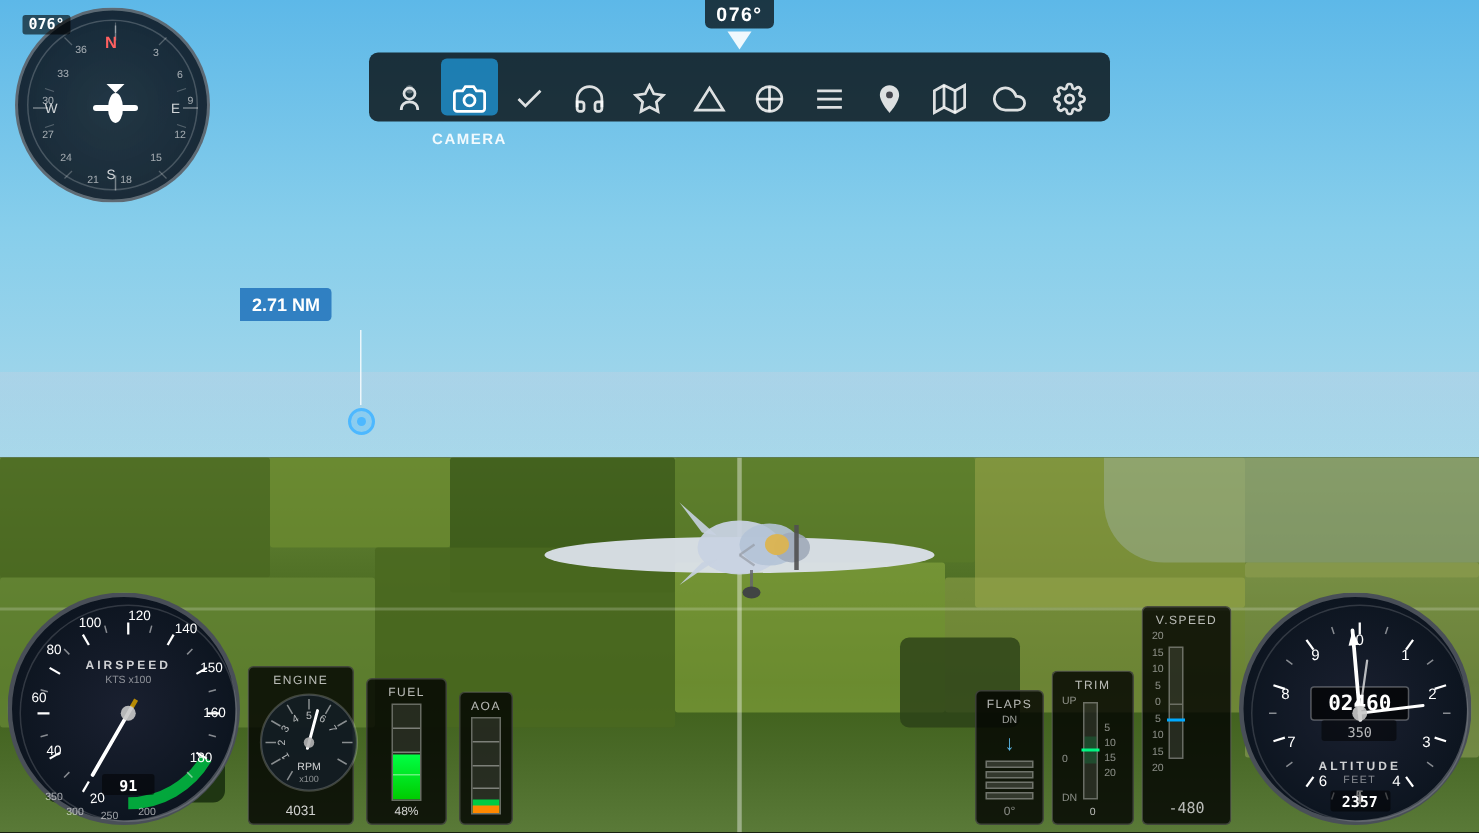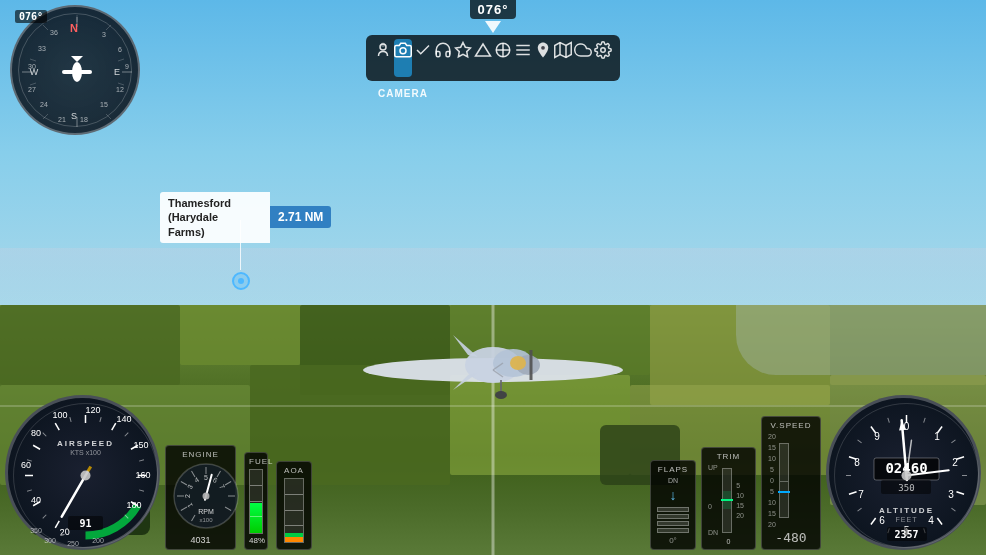--- a/index.html
+++ b/index.html
@@ -96,24 +96,24 @@
       display: flex;
       align-items: center;
       gap: 2px;
       background: rgba(0,0,0,0.75);
       border-radius: 6px;
       padding: 4px 8px;
       margin-top: 2px;
     }
 
     .toolbar-btn {
-      width: 18px;
+      width: 38px;
       height: 38px;
       display: flex;
-      align-items: flex-start;
+      align-items: flex-end;
       justify-content: center;
       border-radius: 4px;
       cursor: pointer;
       color: rgba(255,255,255,0.85);
       font-size: 18px;
       position: relative;
       transition: background 0.15s;
     }
 
     .toolbar-btn.active {
@@ -533,24 +533,20 @@
 
         <polygon points="0,-10 -6,-16 6,-16" fill="white"></polygon>
       </g>
     </svg>
 
     <div style="position:absolute;top:3px;left:3px;background:rgba(0,0,0,0.6);color:white;font-size:10px;font-weight:bold;padding:1px 4px;border-radius:2px;font-family:monospace;">076°</div>
   </div>
 </div>
 
 <div id="waypoint-label">
-  <div class="waypoint-text-box">
-    <span>Thamesford (Harydale</span><br>
-    <span>Farms)</span>
-  </div>
   <div class="waypoint-distance">2.71 NM</div>
   <div class="waypoint-connector"></div>
   <div class="waypoint-icon">
     <div class="waypoint-icon-inner"></div>
   </div>
 </div>
 
 <div id="airspeed-gauge">
   <div class="gauge-container">
     <div class="gauge-bg">
@@ -670,21 +666,21 @@
         <line x1="34" y1="12" x2="34" y2="38" stroke="white" stroke-width="2" stroke-linecap="round"></line>
       </g>
       <circle cx="34" cy="34" r="3.5" fill="rgba(180,180,180,0.9)"></circle>
 
       <text x="34" y="52" fill="rgba(255,255,255,0.8)" font-size="7" text-anchor="middle">RPM</text>
       <text x="34" y="60" fill="rgba(255,255,255,0.5)" font-size="6" text-anchor="middle">x100</text>
     </svg>
     <div class="rpm-value">4031</div>
   </div>
 
-  <div class="mini-panel" style="width:24px;padding:4px 4px;">
+  <div class="mini-panel" style="width:54px;padding:4px 4px;">
     <div class="mini-panel-title">FUEL</div>
     <div style="display:flex;justify-content:center;">
       <div style="width:20px;height:65px;background:rgba(255,255,255,0.1);border:1px solid rgba(255,255,255,0.3);position:relative;overflow:hidden;">
 
         <div style="position:absolute;bottom:0;left:0;right:0;height:48%;background:linear-gradient(to top,#00cc00,#00ff44);"></div>
 
         <div style="position:absolute;left:0;right:0;height:1px;background:rgba(255,255,255,0.4);bottom:25%;"></div>
         <div style="position:absolute;left:0;right:0;height:1px;background:rgba(255,255,255,0.4);bottom:50%;"></div>
         <div style="position:absolute;left:0;right:0;height:1px;background:rgba(255,255,255,0.4);bottom:75%;"></div>
       </div>
@@ -774,21 +770,21 @@
         <span>20</span>
       </div>
 
       <div style="width:10px;height:75px;background:rgba(255,255,255,0.1);border:1px solid rgba(255,255,255,0.3);position:relative;">
 
         <div style="position:absolute;top:50%;left:0;right:0;height:1px;background:rgba(255,255,255,0.3);"></div>
 
         <div style="position:absolute;top:65%;left:-2px;right:-2px;height:2px;background:#00aaff;"></div>
       </div>
     </div>
-    <div style="color:rgba(255,255,255,0.7);font-size:13px;text-align:center;margin-top:2px;font-family:monospace;">-480</div>
+    <div style="color:rgba(255,255,255,0.7);font-size:10px;text-align:center;margin-top:18px;font-family:monospace;">-480</div>
   </div>
 </div>
 
 <div id="altitude-gauge">
   <div class="gauge-container">
     <div class="gauge-bg">
       <svg width="155" height="155" viewBox="0 0 155 155" style="position:absolute;inset:0;">
 
         <circle cx="77.5" cy="77.5" r="72" fill="none" stroke="rgba(255,255,255,0.15)" stroke-width="1"></circle>
 

